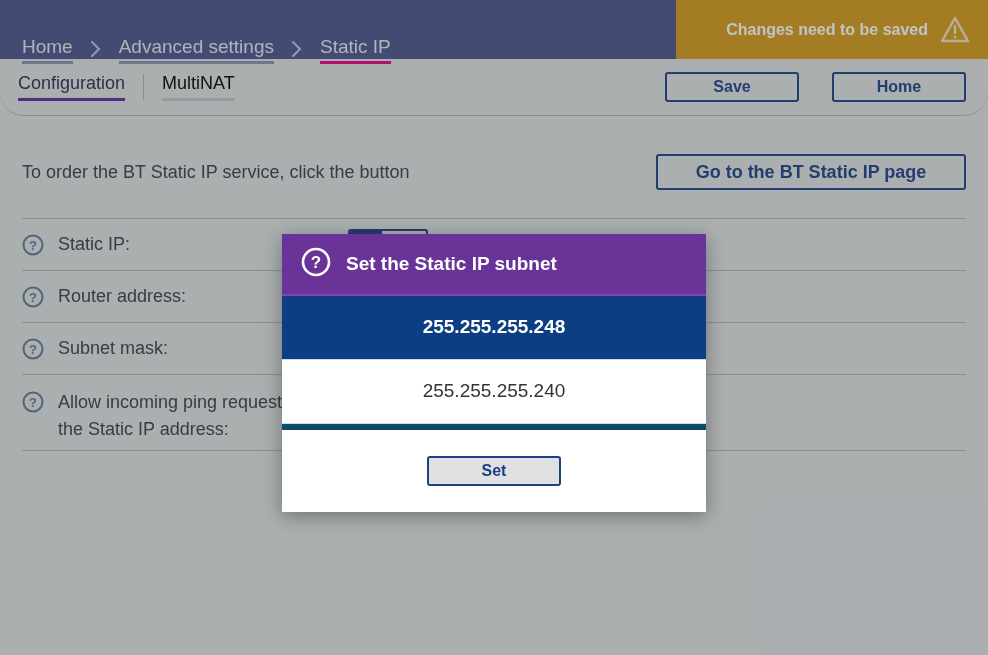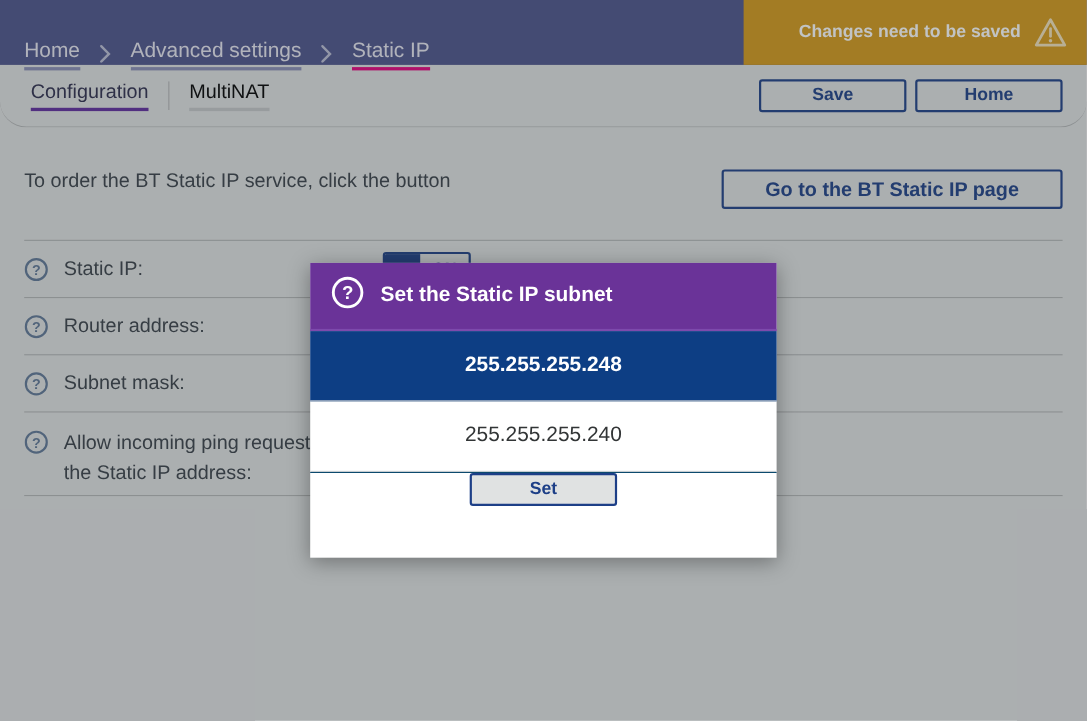--- a/index.html
+++ b/index.html
@@ -58,21 +58,21 @@
     font-size: 16px;
   }
   .warning-icon svg { display:block; }
 
   
   .tabrow {
     display: flex;
     align-items: center;
     height: 57px;
     border-bottom: 1px solid #b3b6b7;
-    padding-left: 28px;
+    padding-left: 18px;
     padding-right: 22px;
     border-radius: 24px;
   }
   .tab {
     color: #33447a;
     font-size: 18px;
     font-weight: 400;
     padding-bottom: 4px;
     border-bottom: 3px solid transparent;
     cursor: pointer;
@@ -84,41 +84,42 @@
   .tab.inactive { color:#000000; border-bottom-color:#c4c7c9; }
   .tab-divider {
     width: 1px;
     height: 26px;
     background: #b3b6b7;
     margin: 0 18px;
   }
   .topbuttons {
     margin-left: auto;
     display: flex;
-    gap: 8px;
+    gap: 33px;
   }
   .btn {
     width: 134px;
     height: 30px;
     border: 2px solid #1d3f87;
     background: #e0e2e2;
     color: #1d3f87;
     font-weight: 700;
     font-size: 16px;
     cursor: pointer;
     border-radius: 3px;
   }
   .btn-wide { width: 310px; height: 36px; font-weight:600; font-size:18px;}
 
   .content {
     padding: 0 22px;
   }
 
   .order-row {
     display: flex;
+    align-items: center;
     padding-top: 38px;
     padding-bottom: 28px;
     border-bottom: 1px solid #b3b6b7;
   }
   .order-text { color: #384048; font-size: 18px; flex:1;}
   
   .setting-row {
     display: flex;
     align-items: center;
     border-bottom: 1px solid #b3b6b7;
@@ -214,26 +215,26 @@
   }
   .modal-option.selected {
     background: #0d3e84;
     color: #fff;
     font-weight: 600;
   }
   .modal-option.unselected {
     color: #323536;
   }
   .modal-footer {
-    height: 78px;
-    display: flex;
-    align-items: flex-start;
+    height: 88px;
+    display: flex;
+    align-items: center;
     justify-content: center;
     gap: 75px;
-    border-top: 1px solid #0c4a6e;
+    border-top: 6px solid #0c4a6e;
   }
 </style>
 </head>
 <body>
 
 <div class="topbar">
   <div class="breadcrumbs">
     <span class="breadcrumb-item">Home</span>
     <span class="chevron">
       <svg width="10" height="16" viewBox="0 0 10 16">

